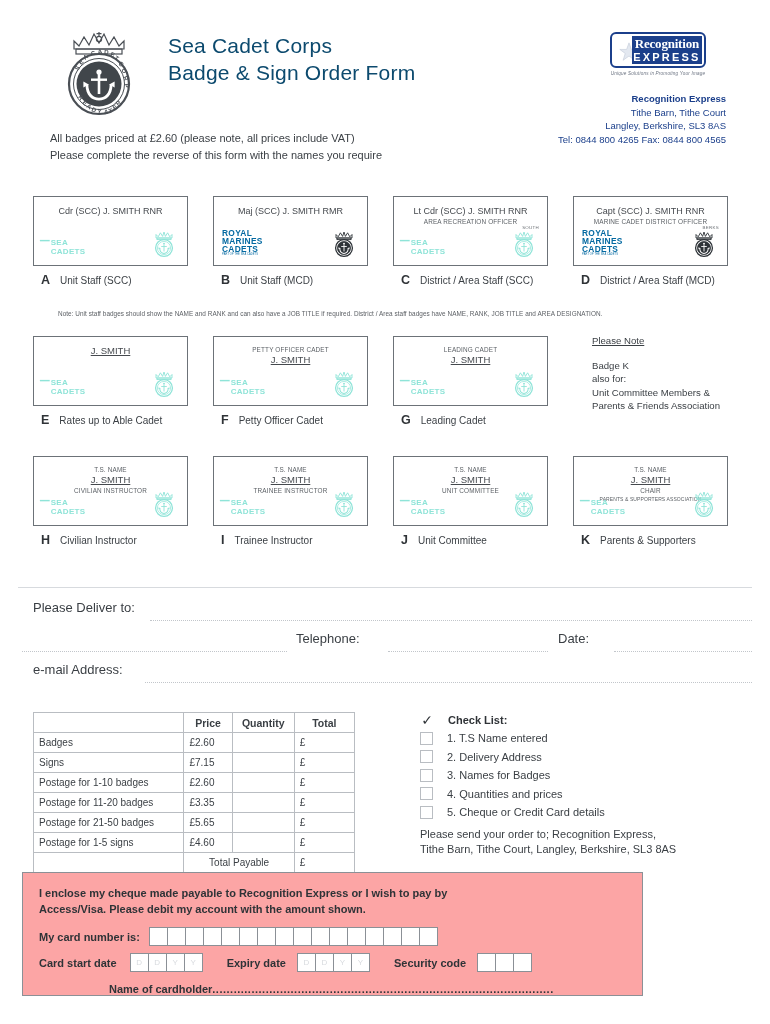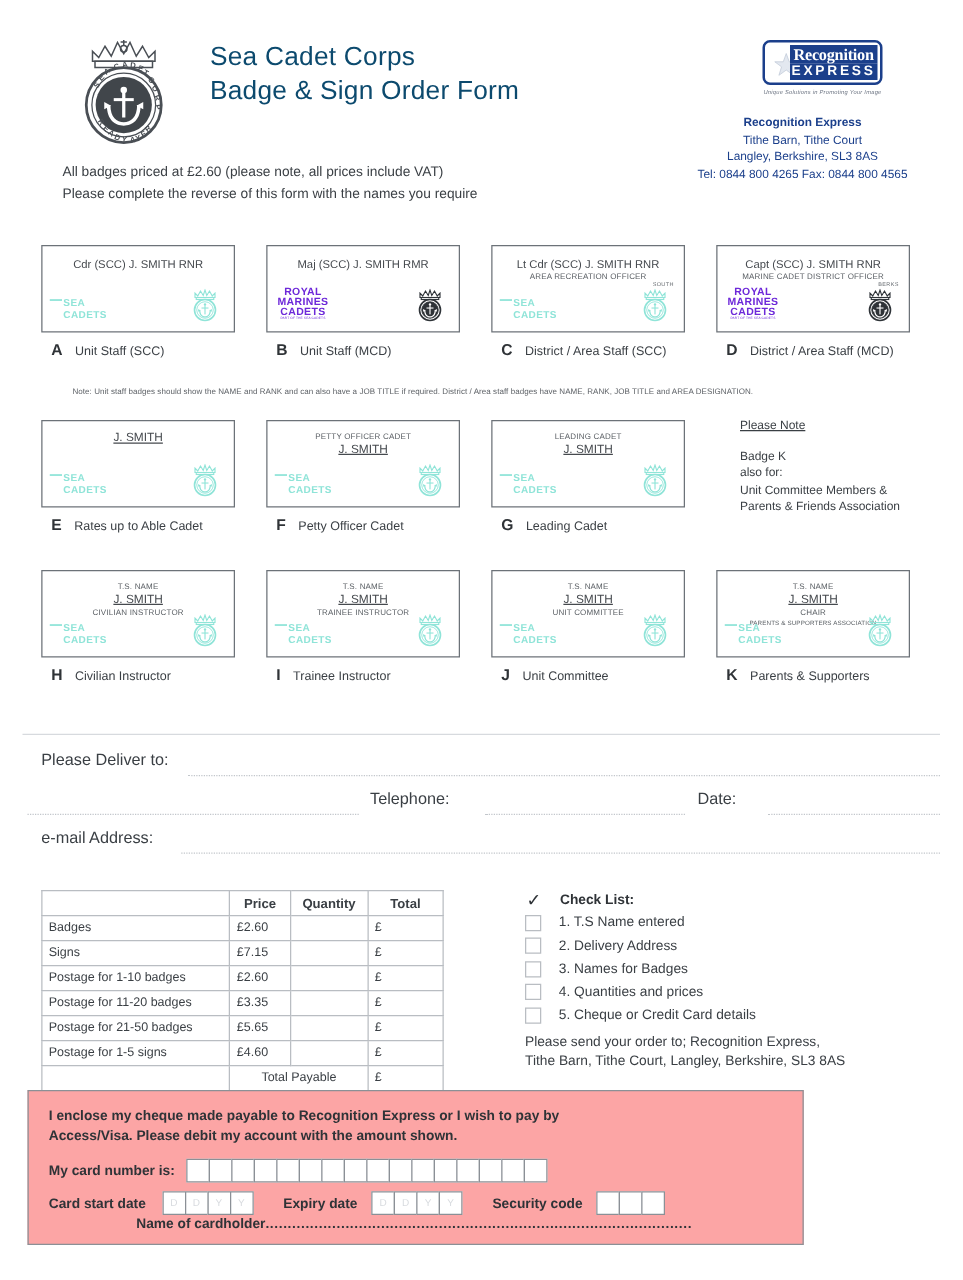--- a/index.html
+++ b/index.html
@@ -69,21 +69,21 @@
     line-height: 13px; text-align: center;
   }
   .re-tagline {
     margin-top: 3px; text-align: center;
     font-size: 4.6px; color: #6a7280; font-style: italic;
     letter-spacing: .2px;
   }
 
   .re-address {
     position: absolute; right: 44px; top: 92px;
-    text-align: center; color: #1b3f8b;
+    text-align: right; color: #1b3f8b;
     font-size: 9.5px; line-height: 13.5px;
   }
   .re-address .bold { font-weight: 700; }
 
   .intro {
     position: absolute; left: 50px; top: 130px;
     font-size: 11px; line-height: 16.5px; color: #3a3f44;
   }
 
   
@@ -129,21 +129,21 @@
   }
   .brand-sea { color: #8fe4d8; }
   .brand-swoosh {
     font-size: 17px; line-height: 12px; font-weight: 700;
     transform: scaleX(1.25);
   }
   .brand-txt {
     font-size: 8px; font-weight: 700; line-height: 8.5px;
     letter-spacing: .3px;
   }
-  .brand-rm { color: #6d28d9; text-align: center; }
+  .brand-rm { color: #0369a1; }
   .brand-rm .brand-txt { line-height: 8px; font-size: 8.4px; }
   .brand-rm-sub { font-size: 2.6px; letter-spacing: .1px; }
 
   .bc-crest {
     position: absolute; right: 11px; bottom: 7px;
     width: 24px; height: 27px;
   }
 
   .badge-caption {
     margin-top: 7px;
@@ -235,21 +235,21 @@
   .pb-label { font-size: 11px; font-weight: 700; color: #2f3337; }
   .boxes { display: flex; }
   .cellbox {
     width: 19px; height: 19px;
     border: 1px solid #8b9096; margin-left: -1px;
     background: #ffffff;
     font-size: 8px; color: #d8dbdf;
     display: flex; align-items: center; justify-content: center;
   }
   .pb-name {
-    position: absolute; left: 38px; top: 100px;
+    position: absolute; left: 38px; top: 110px;
     font-size: 11px; font-weight: 700; color: #2f3337; padding-left: 48px;
   }
   .pb-name .dots { font-weight: 700; letter-spacing: .5px; }
 </style>
 </head>
 <body>
 
 <div class="header">
 
   <svg class="scc-crest" viewBox="0 0 82 92">

